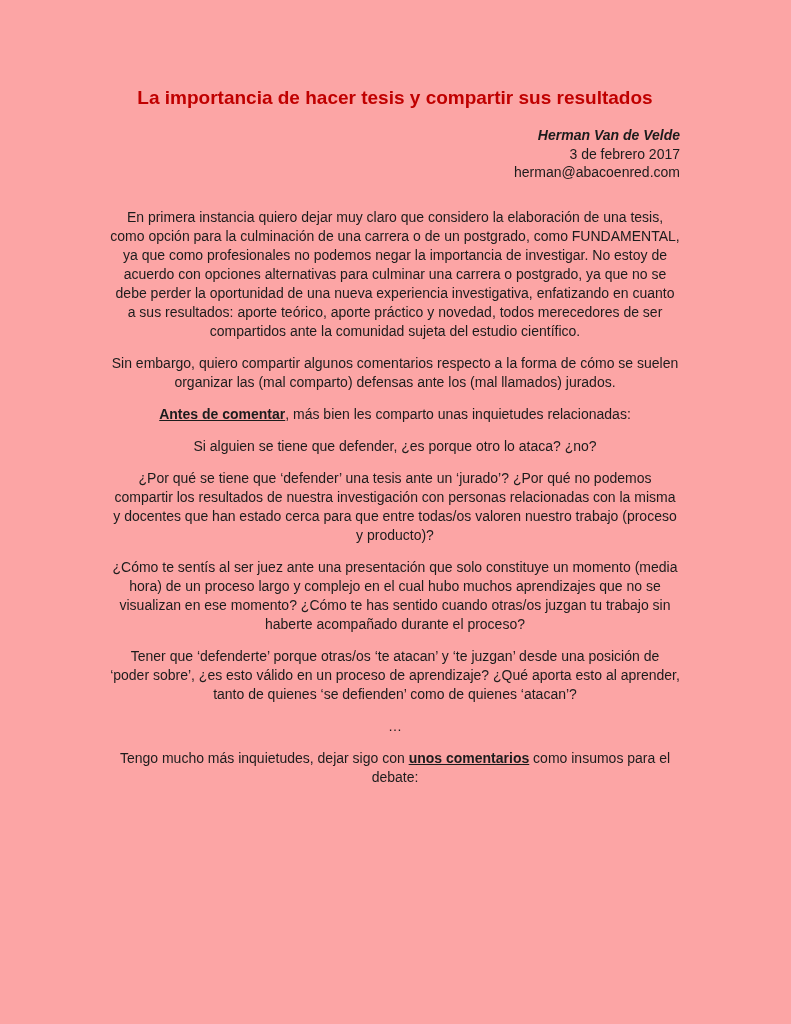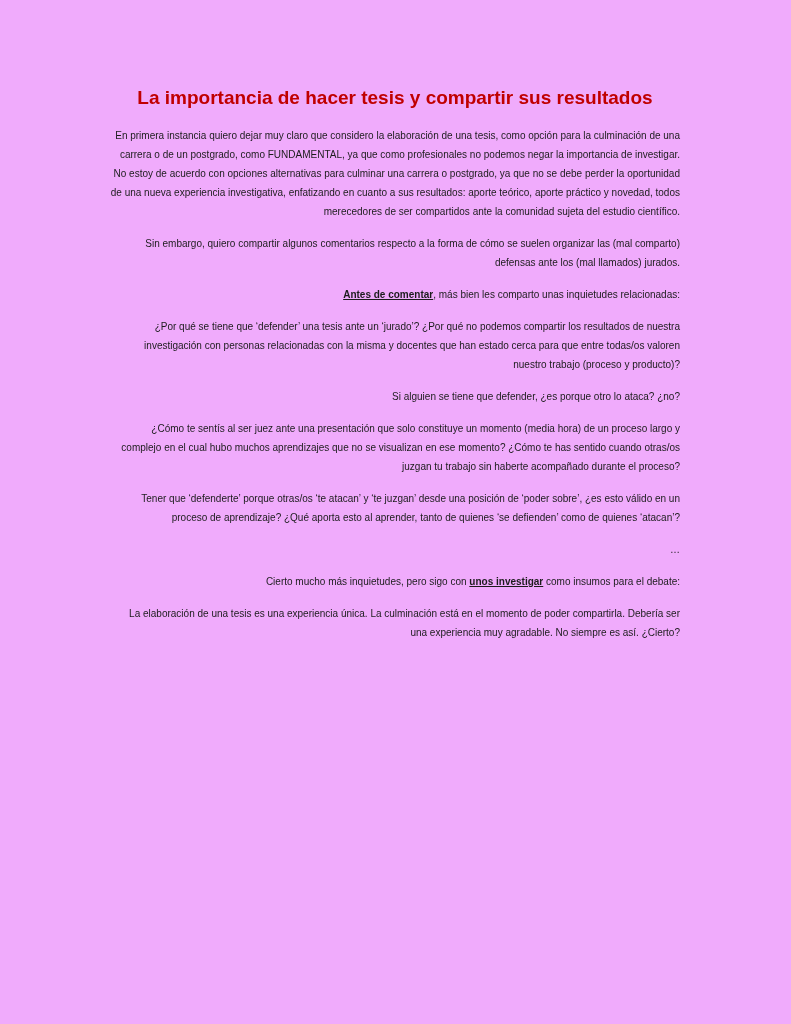--- a/index.html
+++ b/index.html
@@ -5,21 +5,21 @@
   html, body {
     margin: 0;
     padding: 0;
     background: #ffffff;
   }
   .page {
     position: relative;
     width: 791px;
     height: 1024px;
     box-sizing: border-box;
-    background: #f0abfc;
+    background: #fca5a5;
     padding: 86px 111px 0 110px;
     font-family: "Liberation Sans", sans-serif;
     color: #1c1c1c;
     overflow: hidden;
   }
   h1.doc-title {
     margin: 0 0 16px 0;
     font-size: 19px;
     line-height: 24px;
     font-weight: bold;
@@ -31,42 +31,46 @@
     font-size: 14px;
     line-height: 18.5px;
     margin: 0 0 26px 0;
   }
   .byline .author {
     font-weight: bold;
     font-style: italic;
   }
   .doc-body p {
     margin: 0 0 13px 0;
-    font-size: 10px;
+    font-size: 14px;
     line-height: 19px;
-    text-align: right;
+    text-align: center;
   }
   .doc-body .b { font-weight: bold; margin-top: 39px; }
   .doc-body .u { text-decoration: underline; }
 </style>
 </head>
 <body>
 
 <div class="page">
 
   <h1 class="doc-title" style="color: rgb(192, 0, 0);">La importancia de hacer tesis y compartir sus resultados</h1>
 
+  <div class="byline">
+    <div class="author">Herman Van de Velde</div>
+    <div class="date">3 de febrero 2017</div>
+    <div class="email">herman@abacoenred.com</div>
+  </div>
 
   <main class="doc-body">
 
   <p><span>En primera instancia quiero dejar muy claro que considero la elaboración de una tesis, como opción para la culminación de una carrera o de un postgrado, como FUNDAMENTAL, ya que como profesionales no podemos negar la importancia de investigar. No estoy de acuerdo con opciones alternativas para culminar una carrera o postgrado, ya que no se debe perder la oportunidad de una nueva experiencia investigativa, enfatizando en cuanto a sus resultados: aporte teórico, aporte práctico y novedad, todos merecedores de ser compartidos ante la comunidad sujeta del estudio científico.</span></p>
       <p><span>Sin embargo, quiero compartir algunos comentarios respecto a la forma de cómo se suelen organizar las (mal comparto) defensas ante los (mal llamados) jurados.</span></p>
       <p><span class="b u">Antes de comentar</span><span>, más bien les comparto unas inquietudes relacionadas:</span></p>
+      <p><span>Si alguien se tiene que defender, ¿es porque otro lo ataca? ¿no?</span></p>
       <p><span>¿Por qué se tiene que ‘defender’ una tesis ante un ‘jurado’? ¿Por qué no podemos compartir los resultados de nuestra investigación con personas relacionadas con la misma y docentes que han estado cerca para que entre todas/os valoren nuestro trabajo (proceso y producto)?</span></p>
-      <p><span>Si alguien se tiene que defender, ¿es porque otro lo ataca? ¿no?</span></p>
       <p><span>¿Cómo te sentís al ser juez ante una presentación que solo constituye un momento (media hora) de un proceso largo y complejo en el cual hubo muchos aprendizajes que no se visualizan en ese momento? ¿Cómo te has sentido cuando otras/os juzgan tu trabajo sin haberte acompañado durante el proceso?</span></p>
       <p><span>Tener que ‘defenderte’ porque otras/os ‘te atacan’ y ‘te juzgan’ desde una posición de ‘poder sobre’, ¿es esto válido en un proceso de aprendizaje? ¿Qué aporta esto al aprender, tanto de quienes ‘se defienden’ como de quienes ‘atacan’?</span></p>
       <p><span>…</span></p>
-      <p><span>Cierto mucho más inquietudes, pero sigo con </span><span class="b u">unos investigar</span><span> como insumos para el debate:</span></p>
-      <p><span>La elaboración de una tesis es una experiencia única. La culminación está en el momento de poder compartirla. Debería ser una experiencia muy agradable. No siempre es así. ¿Cierto?</span></p>
+      <p><span>Tengo mucho más inquietudes, dejar sigo con </span><span class="b u">unos comentarios</span><span> como insumos para el debate:</span></p>
     </main>
 
 </div>
 
 </body></html>

